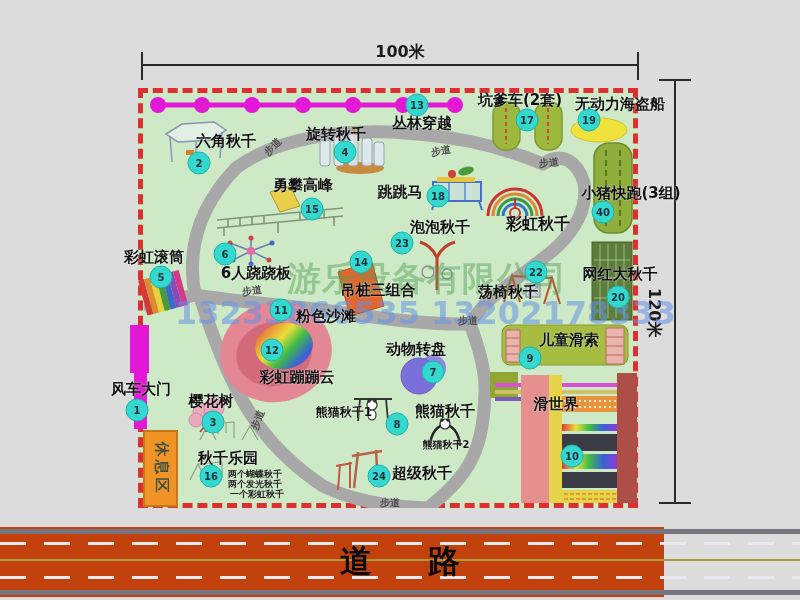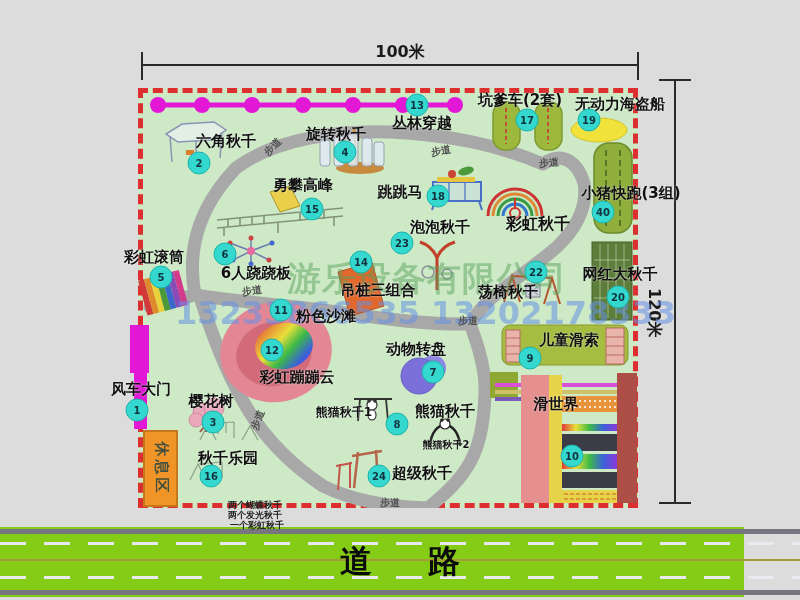--- a/index.html
+++ b/index.html
@@ -20,26 +20,26 @@
   .rest-area{position:absolute;left:143px;top:430px;width:35px;height:77px;background:#f09428;
              border:2px solid #c47818;box-sizing:border-box;z-index:4;display:flex;align-items:center;justify-content:center;}
   .rest-area span{transform:rotate(90deg);font-size:15px;font-weight:bold;color:#44503e;letter-spacing:3px;white-space:nowrap;}
   .wm-company{position:absolute;left:287px;top:256px;font-size:34px;font-weight:bold;
               color:rgba(85,160,90,0.48);letter-spacing:1px;z-index:5;white-space:nowrap;}
   .wm-phone{position:absolute;left:175px;top:294px;font-size:32px;font-weight:bold;
             color:rgba(100,145,230,0.55);z-index:5;white-space:nowrap;}
   .layer{position:absolute;left:0;top:0;width:800px;height:600px;z-index:6;pointer-events:none;}
   .alabel{position:absolute;transform:translate(-50%,-50%);font-size:15px;font-weight:bold;color:#101010;
           white-space:nowrap;text-shadow:0 0 2px rgba(255,255,255,0.75);pointer-events:auto;}
-  .note{position:absolute;transform:translate(0,-50%);font-size:9px;font-weight:bold;color:#222;white-space:nowrap;margin-top:31px;}
+  .note{position:absolute;transform:translate(0,-50%);font-size:9px;font-weight:bold;color:#222;white-space:nowrap;}
   .trail{position:absolute;transform:translate(-50%,-50%);font-size:10px;font-weight:bold;color:#4f4f4f;white-space:nowrap;}
   .marker{position:absolute;width:23px;height:23px;border-radius:50%;background:#35d8cf;border:1px solid #1db3ab;
           box-sizing:border-box;color:#10333e;font-size:10px;font-weight:bold;display:flex;align-items:center;
           justify-content:center;transform:translate(-50%,-50%);z-index:7;pointer-events:auto;}
-  .road{position:absolute;left:0;top:527px;width:744px;height:70px;background:#84cc16;z-index:3;}
+  .road{position:absolute;left:0;top:527px;width:664px;height:70px;background:#c2410c;z-index:3;}
   .road .edge{position:absolute;left:0;width:800px;height:5px;background:#77757f;}
   .road .edge.t{top:2px;} .road .edge.b{bottom:2px;}
   .road .dash{position:absolute;left:0;width:800px;height:3px;
               background:repeating-linear-gradient(90deg,#e9e9ef 0 26px,transparent 26px 44px);}
   .road .d1{top:15px;} .road .d2{top:49px;}
   .road .yline{position:absolute;left:0;top:32px;width:800px;height:2px;background:#a89a3c;}
   .road-label{position:absolute;left:0;top:0;width:800px;height:70px;display:flex;align-items:center;justify-content:center;}
   .road-label span{font-size:32px;font-weight:bold;color:#0a0a0a;letter-spacing:56px;margin-right:-56px;}
 </style>
 </head>

